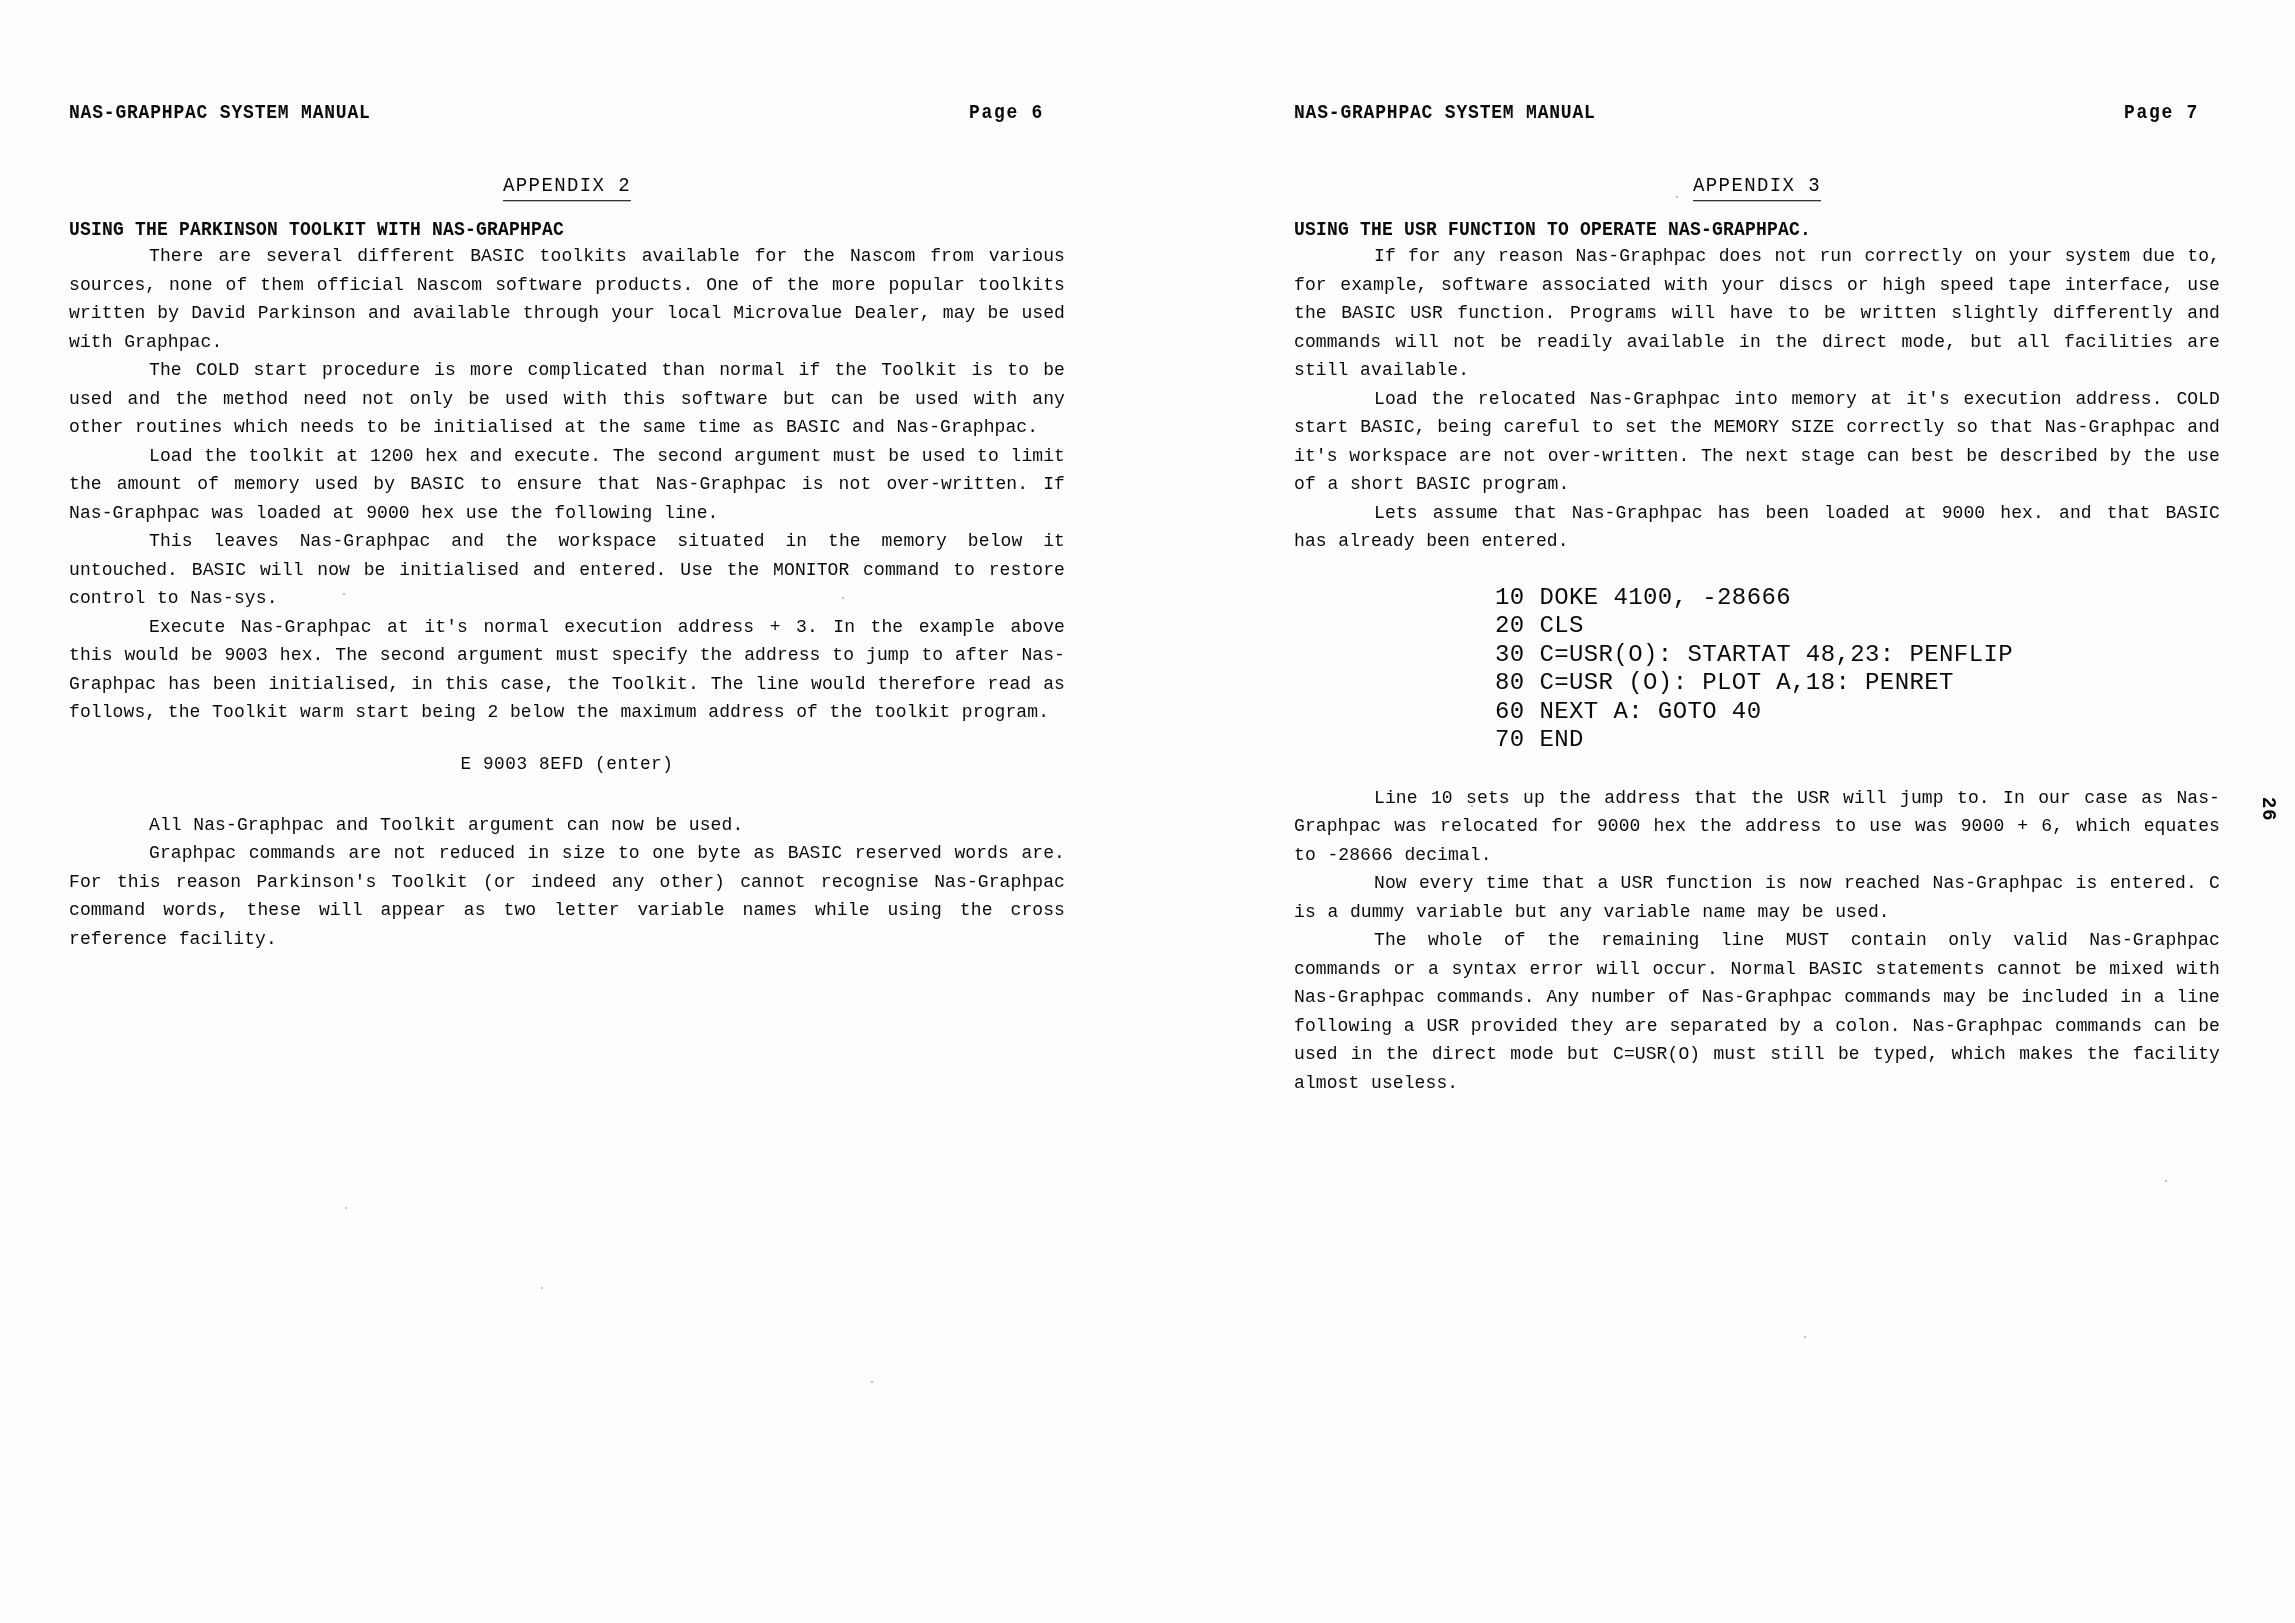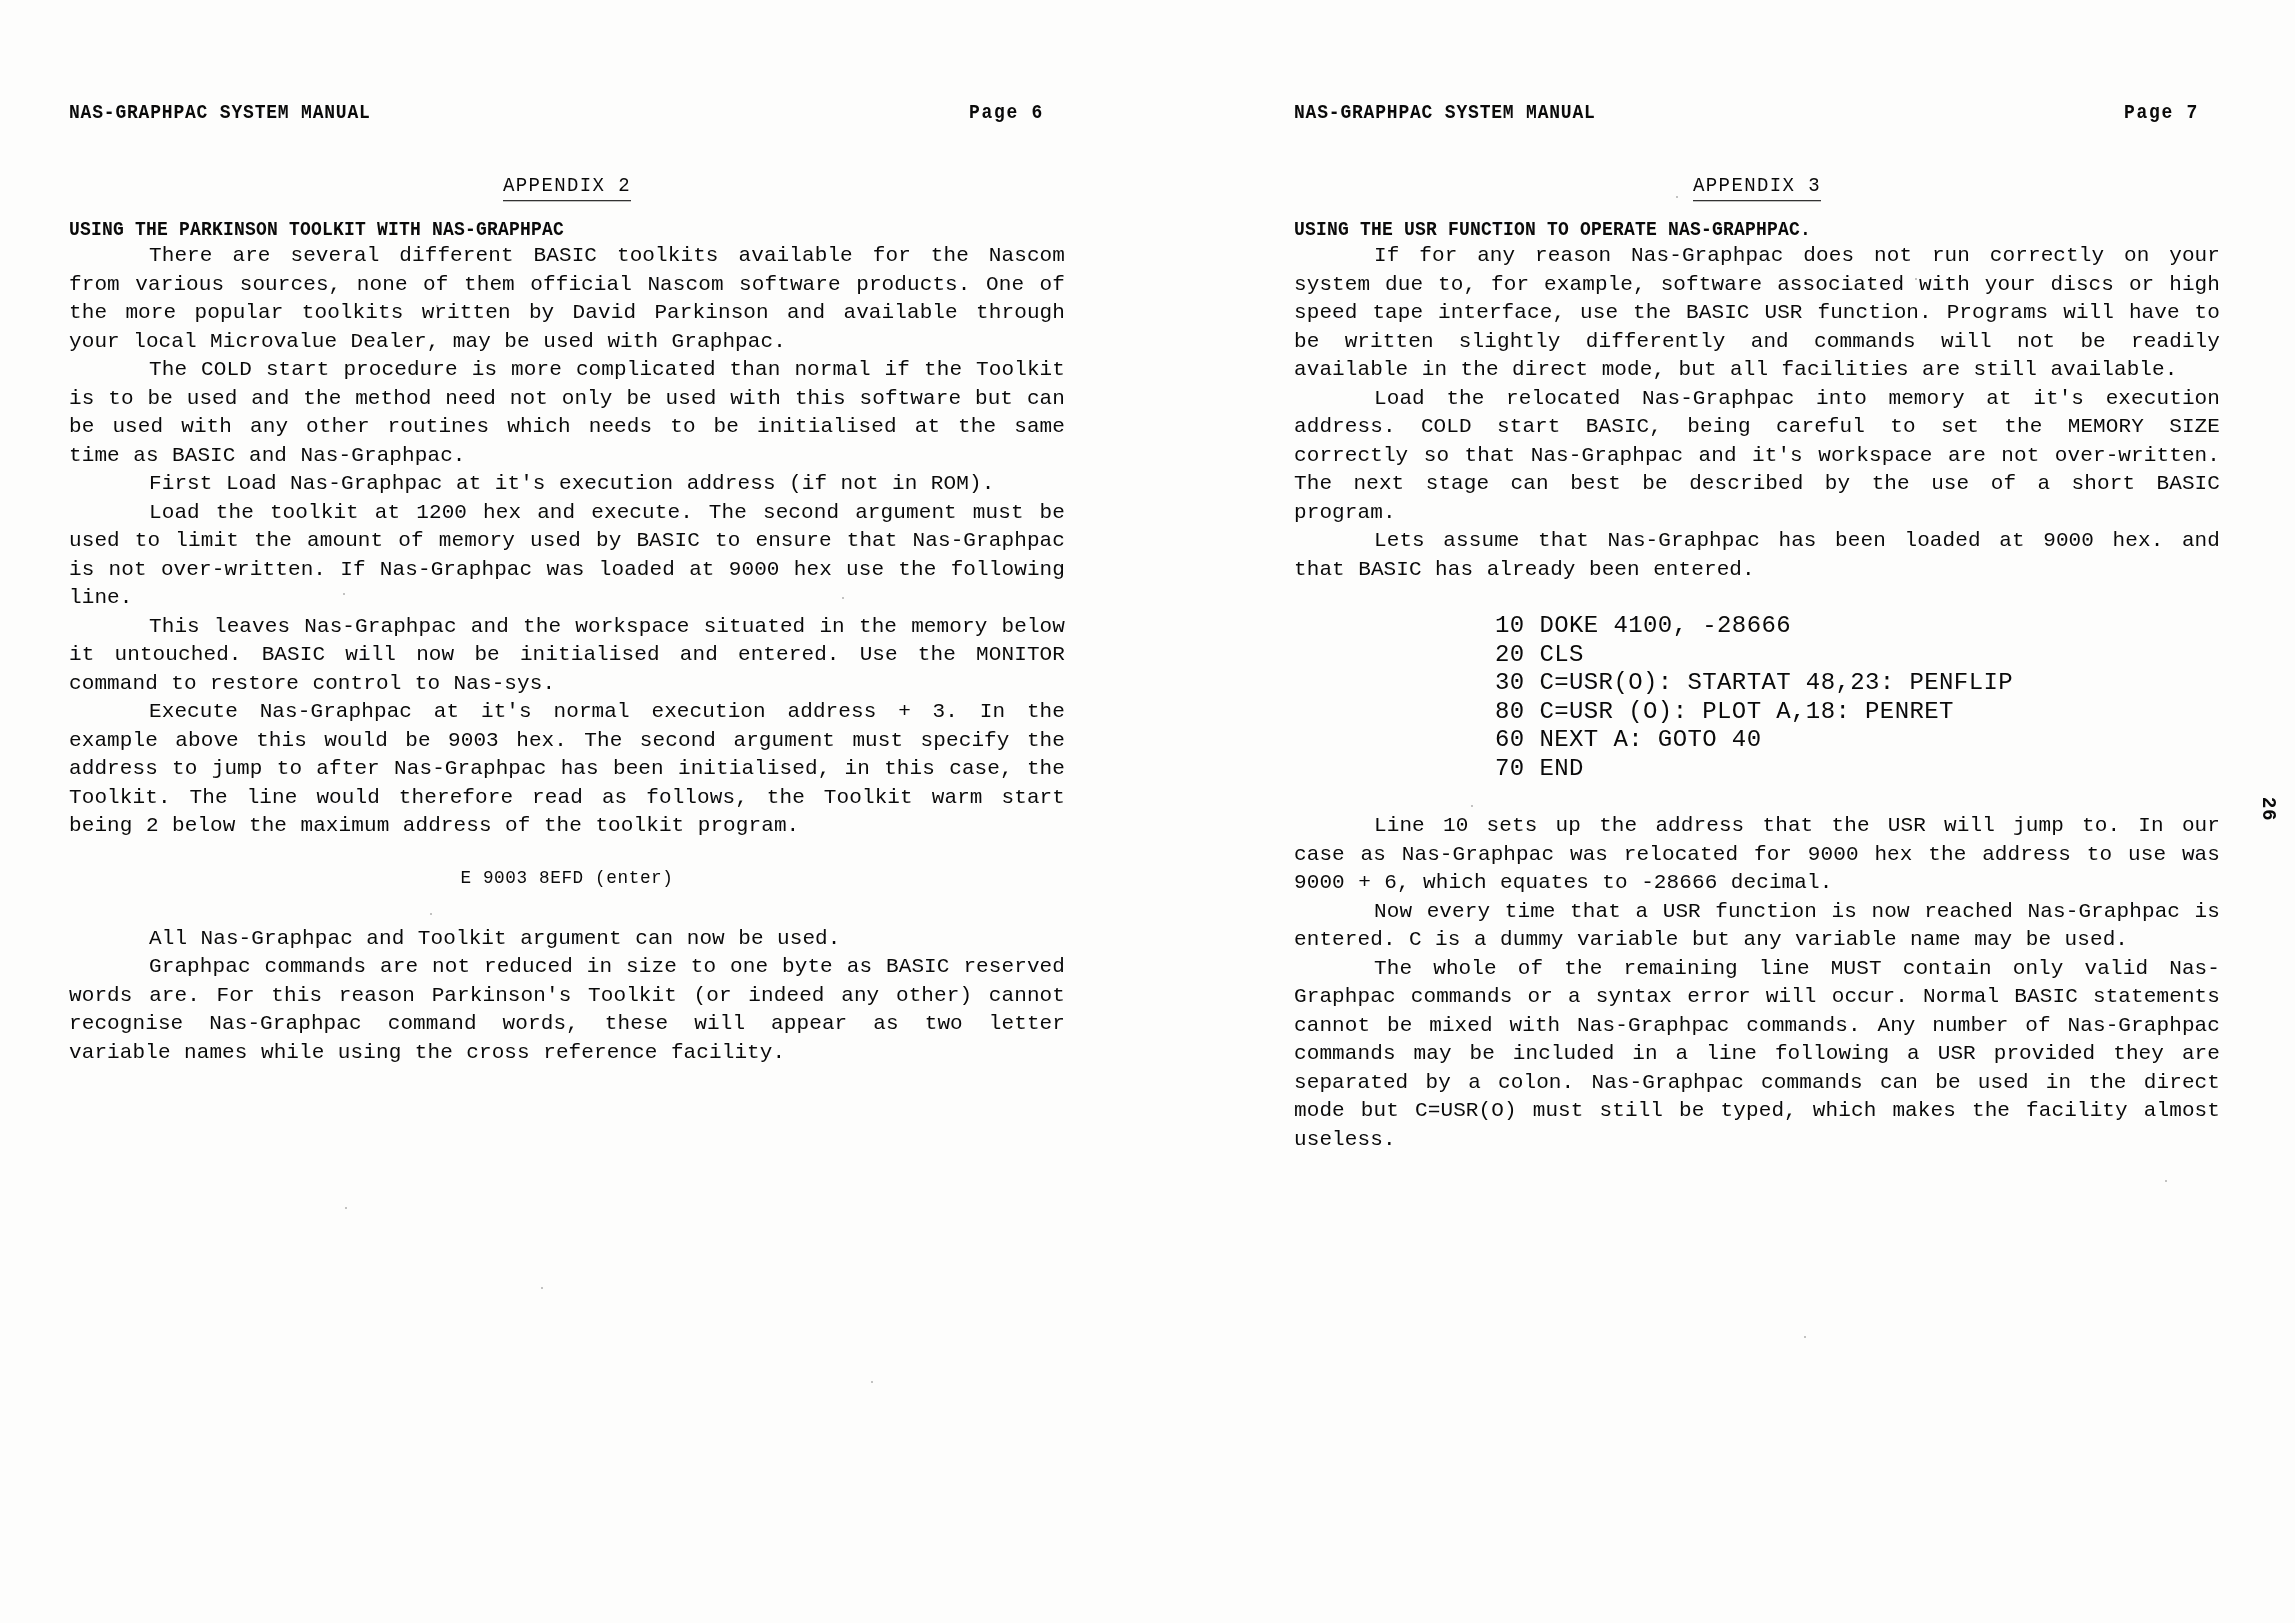--- a/index.html
+++ b/index.html
@@ -84,21 +84,21 @@
     font-size: 18px;
     font-weight: bold;
     letter-spacing: 0.2px;
     margin: 0 0 2.8px 0;
     transform: scaleY(1.14);
     transform-origin: left center;
   }
 
   
   .para {
-    font-size: 21px;
+    font-size: 18px;
     line-height: 28.5px;
     text-align: justify;
     text-indent: 80px;
     margin: 0;
     letter-spacing: 0.1px;
     word-spacing: 0.7px;
   }
 
   
   .command-line {
@@ -157,21 +157,20 @@
     </div>
 
     <div class="appendix-title">
       <span>APPENDIX 2</span>
     </div>
 
     <div class="section-heading">USING THE PARKINSON TOOLKIT WITH NAS-GRAPHPAC</div>
 
     <p class="para">There are several different BASIC toolkits available  for  the  Nascom from  various  sources, none of them official Nascom software products. One of the more popular toolkits written by David  Parkinson  and  available  through your local Microvalue Dealer, may be used with Graphpac.</p>
     <p class="para">The COLD start procedure  is  more  complicated  than  normal  if  the Toolkit  is to be used and the method need not only be used with this software but can be used with any other routines which needs to be initialised  at  the same time as BASIC and Nas-Graphpac.</p>
-    <p class="para">First Load Nas-Graphpac at it's execution address (if not in ROM).</p>
     <p class="para">Load  the  toolkit  at 1200 hex and execute. The second argument must  be used  to  limit the amount of memory used by BASIC to ensure that Nas-Graphpac is not over-written. If Nas-Graphpac was loaded at 9000 hex use the  following line.</p>
 
 
     <p class="para">This leaves Nas-Graphpac and the  workspace  situated  in  the  memory below it untouched. BASIC will now be initialised and entered. Use the MONITOR command to restore control to Nas-sys.</p>
     <p class="para">Execute Nas-Graphpac at it's normal execution  address  +  3.  In  the example  above  this  would  be 9003 hex. The second argument must specify the address to jump to after Nas-Graphpac has been initialised, in this case,  the Toolkit.  The  line  would  therefore  read as follows, the Toolkit warm start being 2 below the maximum address of the toolkit program.</p>
 
     <div class="command-line">E 9003 8EFD (enter)</div>
 
     <p class="para">All Nas-Graphpac and Toolkit argument can now be used.</p>
     <p class="para">Graphpac commands are not reduced in size to one byte as BASIC reserved  words are.  For  this  reason  Parkinson's  Toolkit  (or  indeed any other) cannot recognise Nas-Graphpac command words, these will appear as two letter variable names while using the cross reference facility.</p>

